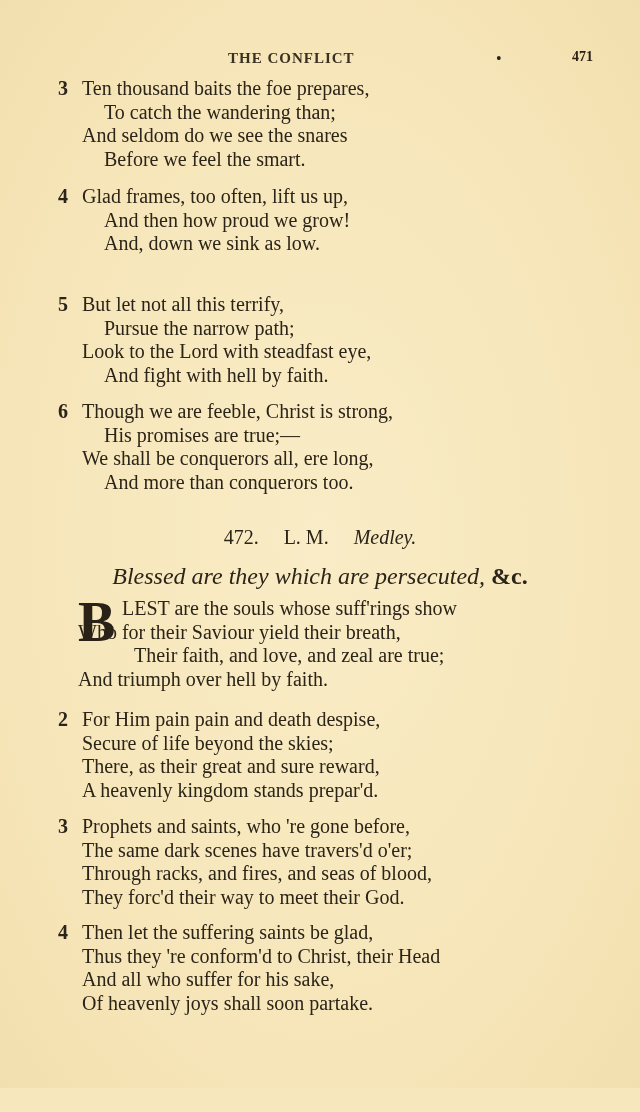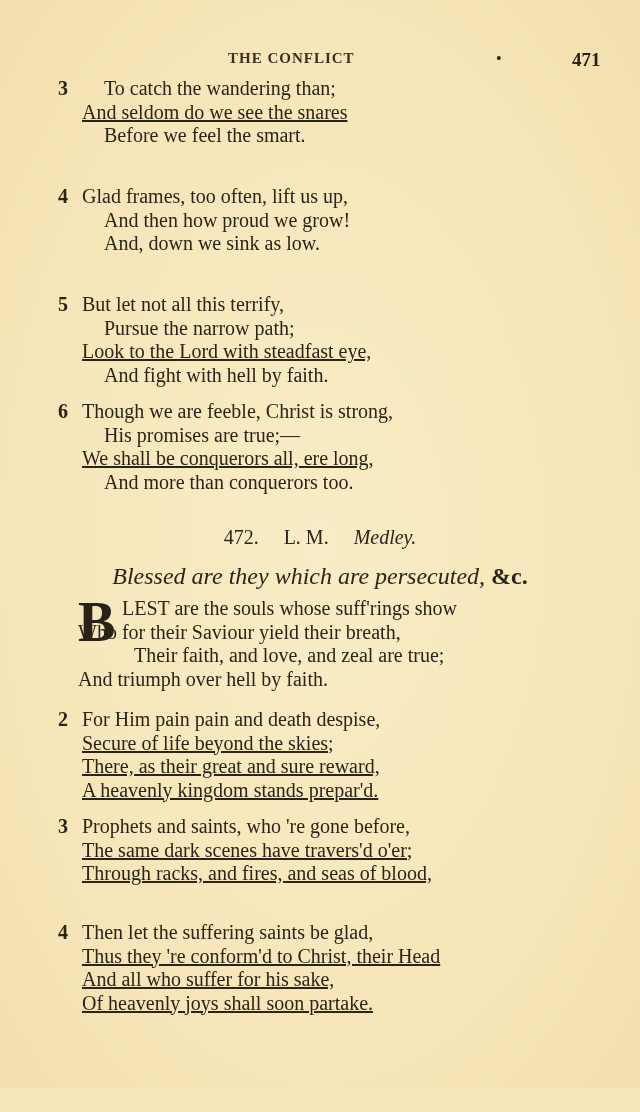--- a/index.html
+++ b/index.html
@@ -8,28 +8,28 @@
       background: #f7e7bd;
       font-family: "Liberation Serif", "DejaVu Serif", serif;
       color: #2b2418;
       position: relative;
     }
     .page { position: absolute; left: 0; top: 0; width: 640px; height: 1088px;
       background: radial-gradient(ellipse at 50% 50%, #f9ecc6 0%, #f6e5b8 70%, #f2dfae 100%); }
     .running-head { position: absolute; top: 50px; left: 0; width: 640px; height: 20px; }
     .rh-title { position: absolute; left: 228px; top: 0; font-size: 15px; letter-spacing: 1px; font-variant: small-caps; font-weight: bold; color: #3a3120; }
     .rh-dot { position: absolute; left: 496px; top: 0; font-size: 16px; }
-    .rh-num { position: absolute; left: 572px; top: -1px; font-size: 19px; font-weight: bold; color: #2a2014; }
+    .rh-num { position: absolute; left: 572px; top: -1px; font-size: 14px; font-weight: bold; color: #2a2014; }
 
     .stanza { position: absolute; left: 58px; font-size: 20px; line-height: 23.5px; }
     .line { white-space: nowrap; position: relative; }
     .num { position: absolute; left: 0; font-weight: bold; width: 16px; }
     .l1 { padding-left: 24px; }
     .ind { padding-left: 46px; }
-    .ind0 { padding-left: 24px; text-decoration: underline; }
+    .ind0 { padding-left: 24px; }
 
     .hymn-head { position: absolute; top: 526px; left: 0; width: 640px; text-align: center; font-size: 20px; }
     .hymn-head .meter { margin-left: 20px; }
     .hymn-head .tune { margin-left: 20px; font-style: italic; }
     .subtitle { position: absolute; top: 563px; left: 0; width: 640px; text-align: center; font-size: 24px; font-style: italic; }
     .subtitle .etc { font-style: normal; font-weight: bold; }
 
     .dropcap-stanza { position: absolute; left: 78px; top: 597px; font-size: 20px; line-height: 23.5px; }
     .dropcap { position: absolute; left: 0; top: 2px; font-size: 56px; line-height: 46px; font-weight: bold; color: #2a2216; }
     .dc-l1 { padding-left: 44px; }
@@ -41,21 +41,21 @@
 
 <div class="page">
 
   <div class="running-head">
     <span class="rh-title">THE CONFLICT</span>
     <span class="rh-dot">•</span>
     <span class="rh-num">471</span>
   </div>
 
   <div class="stanza" style="top:77px">
-    <div class="line l1"><span class="num">3</span></div>
+    <div class="line l1"><span class="num">3</span><span>Ten thousand baits the foe prepares,</span></div>
     <div class="line ind">To catch the wandering than;</div>
     <div class="line ind0">And seldom do we see the snares</div>
     <div class="line ind">Before we feel the smart.</div>
   </div>
 
   <div class="stanza" style="top:185px">
     <div class="line l1"><span class="num">4</span><span>Glad frames, too often, lift us up,</span></div>
     <div class="line ind">And then how proud we grow!</div>
     <div class="line ind">And, down we sink as low.</div>
   </div>
@@ -96,20 +96,21 @@
     <div class="line l1"><span class="num">2</span><span>For Him pain pain and death despise,</span></div>
     <div class="line ind0">Secure of life beyond the skies;</div>
     <div class="line ind0">There, as their great and sure reward,</div>
     <div class="line ind0">A heavenly kingdom stands prepar'd.</div>
   </div>
 
   <div class="stanza" style="top:815px">
     <div class="line l1"><span class="num">3</span><span>Prophets and saints, who 're gone before,</span></div>
     <div class="line ind0">The same dark scenes have travers'd o'er;</div>
     <div class="line ind0">Through racks, and fires, and seas of blood,</div>
+    <div class="line ind0">They forc'd their way to meet their God.</div>
   </div>
 
   <div class="stanza" style="top:921px">
     <div class="line l1"><span class="num">4</span><span>Then let the suffering saints be glad,</span></div>
     <div class="line ind0">Thus they 're conform'd to Christ, their Head</div>
     <div class="line ind0">And all who suffer for his sake,</div>
     <div class="line ind0">Of heavenly joys shall soon partake.</div>
   </div>
 
 </div>

